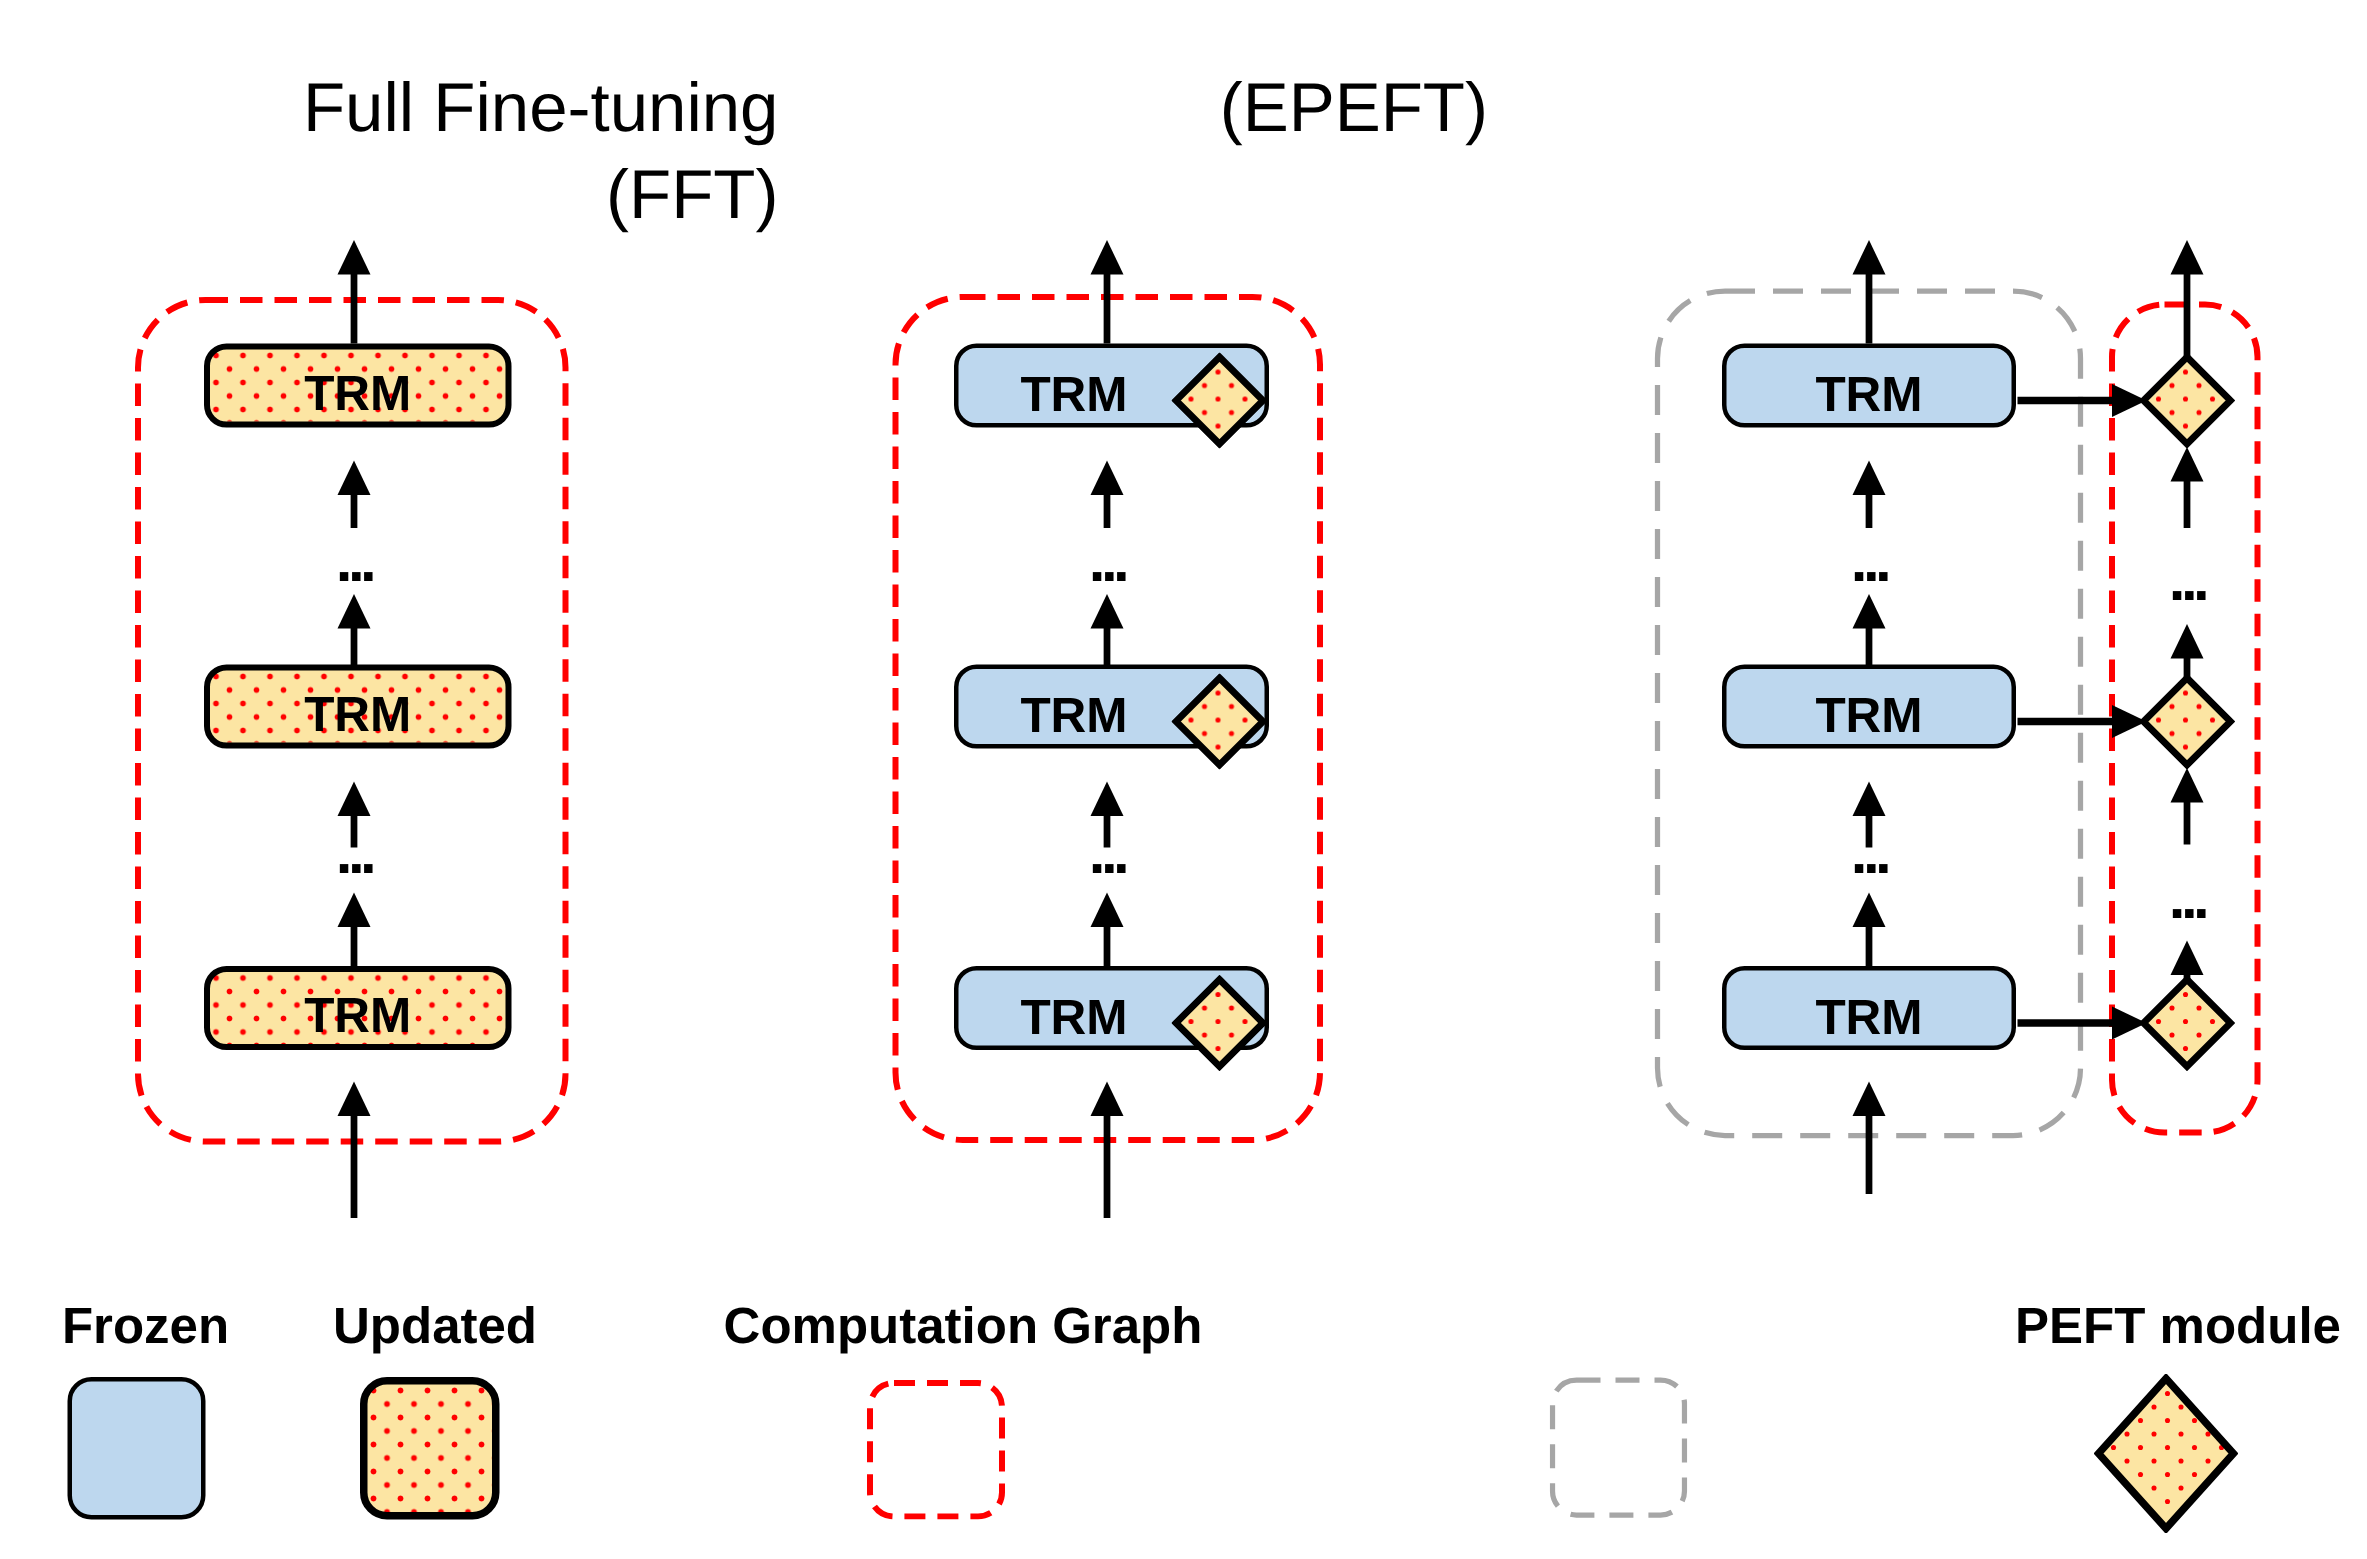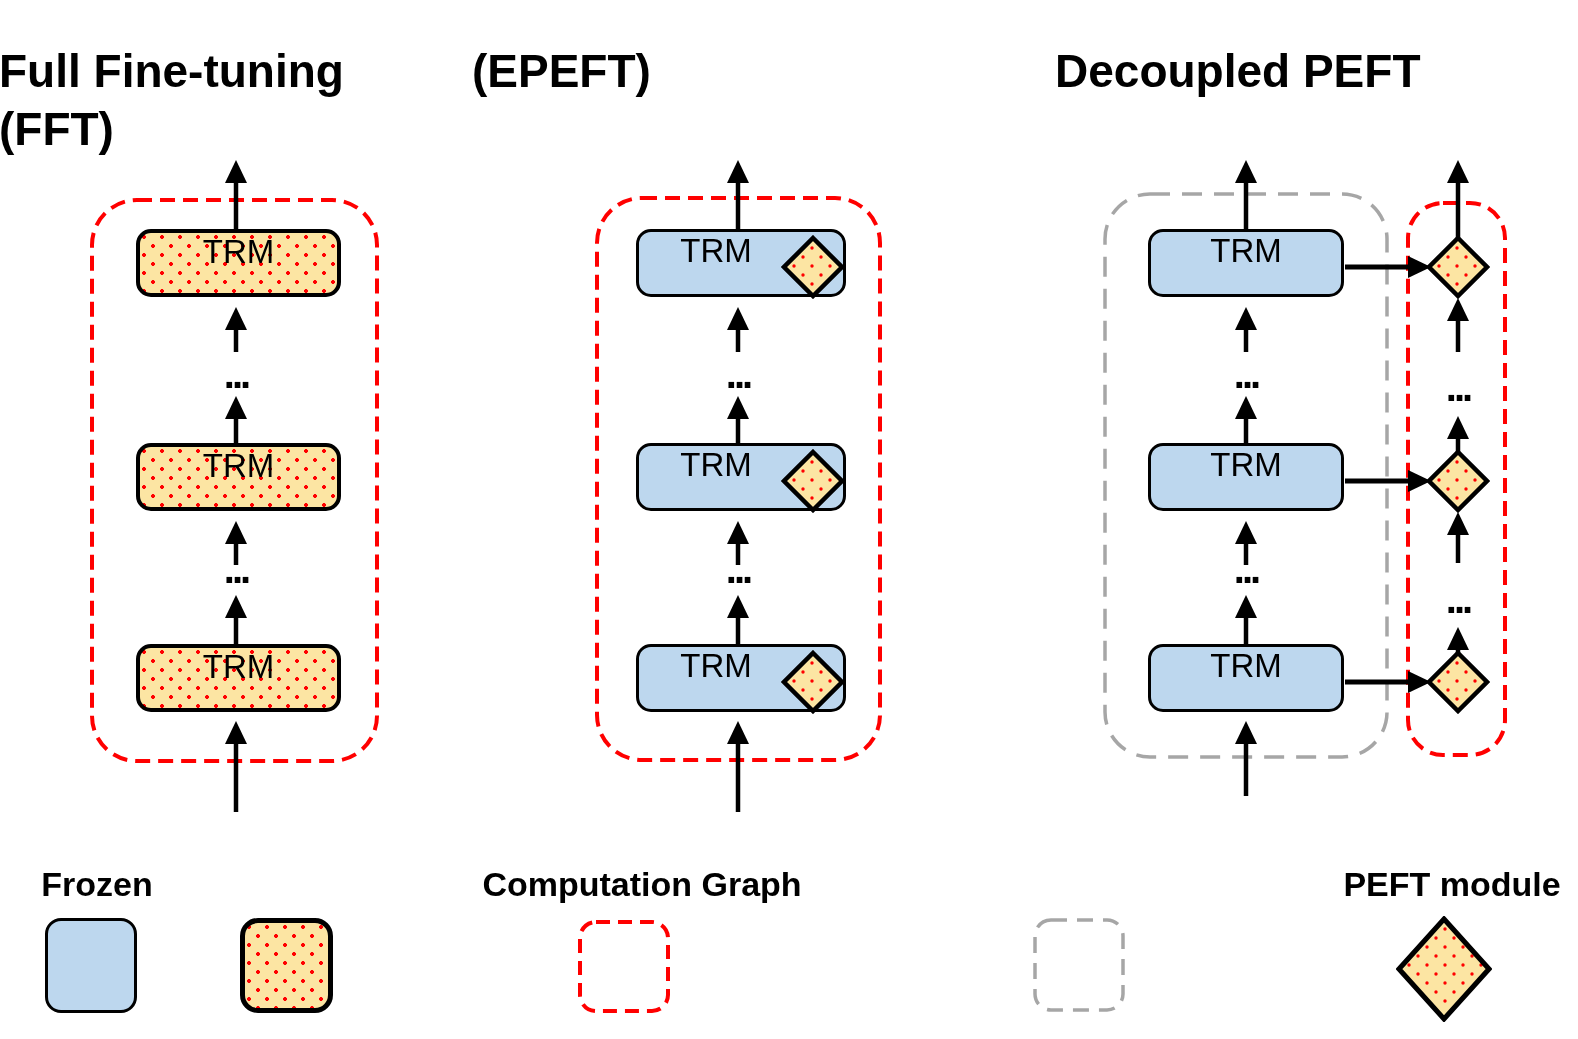--- a/index.html
+++ b/index.html
@@ -1,22 +1,22 @@
 <!DOCTYPE html>
 <html><head>
 <meta charset="utf-8">
 <style>
   html,body{margin:0;padding:0;background:#fff;}
   .stage{position:relative;width:1578px;height:1039px;background:#fff;overflow:hidden;
          font-family:"Liberation Sans",sans-serif;color:#000;}
   .layer{position:absolute;left:0;top:0;width:1578px;height:1039px;}
-  .col-title{position:absolute;width:520px;text-align:left;font-weight:bold;
+  .col-title{position:absolute;width:520px;text-align:right;font-weight:normal;
              font-size:46px;line-height:58px;top:42px;}
-  .box{position:absolute;display:flex;align-items:flex-start;justify-content:center;
-       font-weight:normal;font-size:33px;box-sizing:border-box;height:68px;}
+  .box{position:absolute;display:flex;align-items:flex-end;justify-content:center;
+       font-weight:bold;font-size:33px;box-sizing:border-box;height:56px;}
   .frozen{background:#BDD7EE;border:3px solid #000;border-radius:15px;}
   .updated{background-color:#FCE5A3;border:4px solid #000;border-radius:15px;
        background-image:radial-gradient(#FF0000 1.6px,rgba(255,0,0,0) 2.2px),
                         radial-gradient(#FF0000 1.6px,rgba(255,0,0,0) 2.2px);
        background-size:18px 18px,18px 18px;background-position:4px 4px,13px 13px;}
   .dots{position:absolute;width:80px;text-align:center;font-weight:bold;
         font-size:40px;line-height:40px;letter-spacing:-3px;}
   .diamond{position:absolute;}
   .legend-label{position:absolute;width:460px;text-align:center;font-weight:bold;
         font-size:34px;line-height:36px;top:866px;}
@@ -122,21 +122,20 @@
   </svg>
 
   <div class="col-title" style="left:-1px;">
     <div>Full Fine-tuning</div>
     <div>(FFT)</div>
   </div>
   <div class="col-title" style="left:472px;">
     <div>(EPEFT)</div>
   </div>
   <div class="col-title" style="left:1055px;">
-    <div>Decoupled PEFT</div>
   </div>
 
   <div class="box updated" style="left:136px;top:229px;width:205px;">
       <span>TRM</span>
     </div>
   <div class="box updated" style="left:136px;top:443px;width:205px;">
       <span>TRM</span>
     </div>
   <div class="box updated" style="left:136px;top:644px;width:205px;">
       <span>TRM</span>
@@ -185,20 +184,21 @@
   <div class="dots" style="left:196px;top:354px;">...</div>
   <div class="dots" style="left:196px;top:549px;">...</div>
   <div class="dots" style="left:698px;top:354px;">...</div>
   <div class="dots" style="left:698px;top:549px;">...</div>
   <div class="dots" style="left:1206px;top:354px;">...</div>
   <div class="dots" style="left:1206px;top:549px;">...</div>
   <div class="dots" style="left:1418px;top:367px;">...</div>
   <div class="dots" style="left:1418px;top:579px;">...</div>
 
   <div class="legend-label" style="left:-133px;">Frozen</div>
+  <div class="legend-label" style="left:60px;">Updated</div>
   <div class="legend-label" style="left:412px;">Computation Graph</div>
   <div class="legend-label" style="left:1222px;">PEFT module</div>
 
   <div class="legend-swatch lg-frozen"></div>
   <div class="legend-swatch lg-updated"></div>
   <svg class="legend-swatch" style="left:578px;top:920px;" width="92" height="93">
     <rect x="2" y="2" width="88" height="89" rx="16" fill="none" stroke="#FF0000" stroke-width="4" stroke-dasharray="14 8"></rect>
   </svg>
   <svg class="legend-swatch" style="left:1033px;top:918px;" width="92" height="94">
     <rect x="2" y="2" width="88" height="90" rx="16" fill="none" stroke="#A6A6A6" stroke-width="3.5" stroke-dasharray="16 10"></rect>

